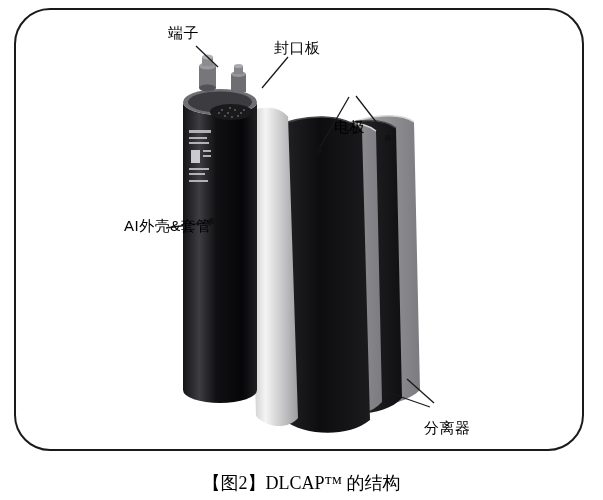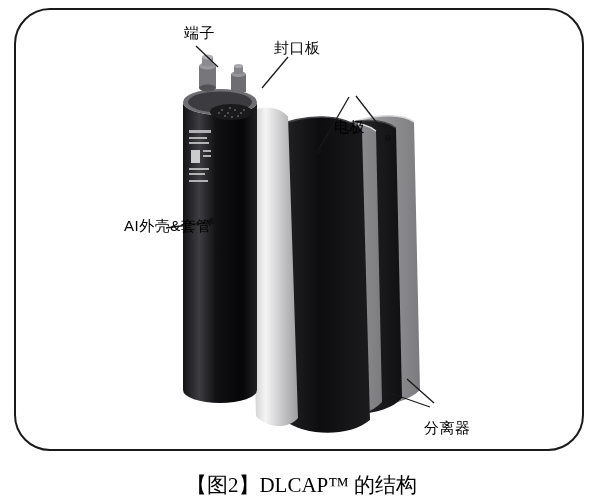--- a/index.html
+++ b/index.html
@@ -41,21 +41,21 @@
     line-height: 18px;
     letter-spacing: 0.5px;
   }
   .caption {
     position: absolute;
     left: 0;
     top: 471px;
     width: 603px;
     text-align: center;
     font-family: "Liberation Serif", serif;
-    font-size: 21px;
+    font-size: 18px;
     color: #000000;
   }
 </style>
 </head>
 <body>
 
 <div class="stage">
 
   <div class="frame"></div>
 
@@ -168,21 +168,21 @@
       <line x1="430" y1="407" x2="384" y2="391"></line>
       <line x1="434" y1="403" x2="407" y2="379"></line>
     </g>
     <g fill="#111111">
       <circle cx="319" cy="151" r="3"></circle>
       <circle cx="388" cy="138" r="3"></circle>
       <circle cx="212" cy="221" r="3"></circle>
     </g>
   </svg>
 
-  <div class="lbl" style="left:184px; top:24px;">端子</div>
+  <div class="lbl" style="left:168px; top:24px;">端子</div>
   <div class="lbl" style="left:274px; top:39px;">封口板</div>
   <div class="lbl" style="left:334px; top:77px;margin-top:41px;">电极</div>
   <div class="lbl" style="left:76px; top:217px;margin-left:48px;">AI外壳&amp;套管</div>
   <div class="lbl" style="left:424px; top:419px;text-align:center;">分离器</div>
 
   <div class="caption">【图2】DLCAP™ 的结构</div>
 
 </div>
 
 </body></html>

